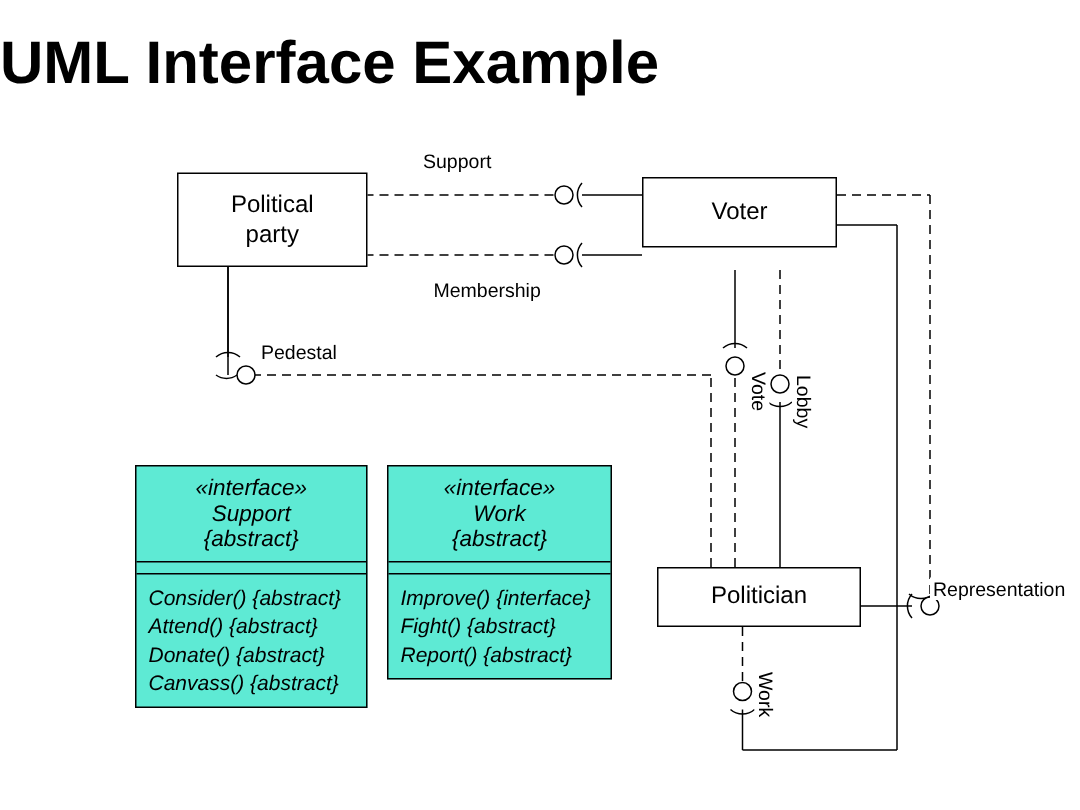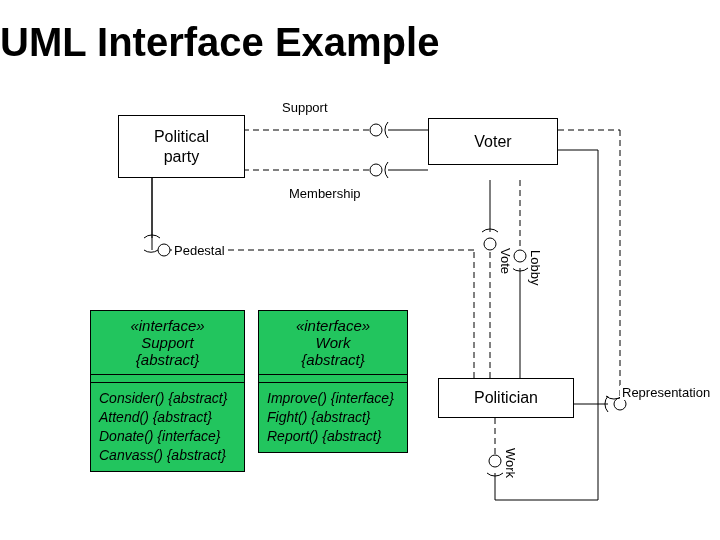--- a/index.html
+++ b/index.html
@@ -28,21 +28,21 @@
     font-size: 16px;
     display: flex;
     align-items: center;
     justify-content: center;
     flex-direction: column;
     line-height: 1.2;
   }
   .ibox {
     position: absolute;
     border: 1px solid #000;
-    background: #22c55e;
+    background: #5eead4;
     font-size: 15px;
   }
   .ihead {
     border-bottom: 1px solid #000;
     text-align: center;
     padding: 6px 4px;
     font-style: normal;
   }
   .imid {
     border-bottom: 1px solid #000;
@@ -151,38 +151,38 @@
 <div class="ibox" style="left:90px; top:310px; width:155px;">
   <div class="ihead">
     <div style="font-style:italic;">«interface»</div>
     <div style="font-style:italic;">Support</div>
     <div style="font-style:italic;">{abstract}</div>
   </div>
   <div class="imid"></div>
   <div class="iops">
     <div>Consider() {abstract}</div>
     <div>Attend() {abstract}</div>
-    <div>Donate() {interface}</div>
+    <div>Donate() {abstract}</div>
     <div>Canvass() {abstract}</div>
   </div>
 </div>
 
 <div class="ibox" style="left:258px; top:310px; width:150px;">
   <div class="ihead">
     <div style="font-style:italic;">«interface»</div>
     <div style="font-style:italic;">Work</div>
     <div style="font-style:italic;">{abstract}</div>
   </div>
   <div class="imid"></div>
   <div class="iops">
     <div>Improve() {interface}</div>
     <div>Fight() {abstract}</div>
     <div>Report() {abstract}</div>
   </div>
 </div>
 
 <div class="label" style="left:280px; top:100px;">Support</div>
 <div class="label" style="left:276px; top:186px;margin-left:11px;">Membership</div>
-<div class="label" style="left:172px; top:243px;text-align:center;">Pedestal</div>
+<div class="label" style="left:172px; top:227px;text-align:center;">Pedestal</div>
 <div class="vlabel" style="left:498px; top:248px;">Vote</div>
 <div class="vlabel" style="left:528px; top:250px;">Lobby</div>
 <div class="vlabel" style="left:503px; top:448px;">Work</div>
 <div class="label" style="left:620px; top:385px;">Representation</div>
 
 </body></html>

